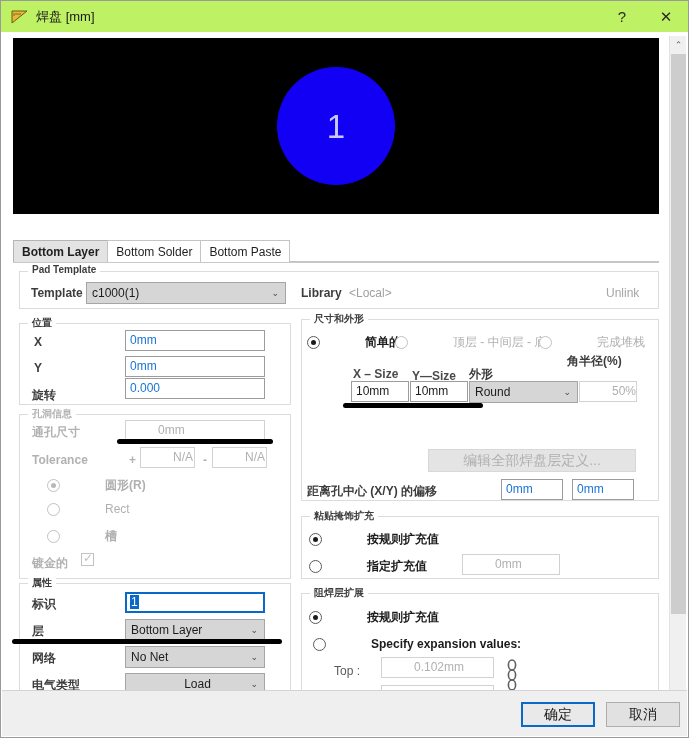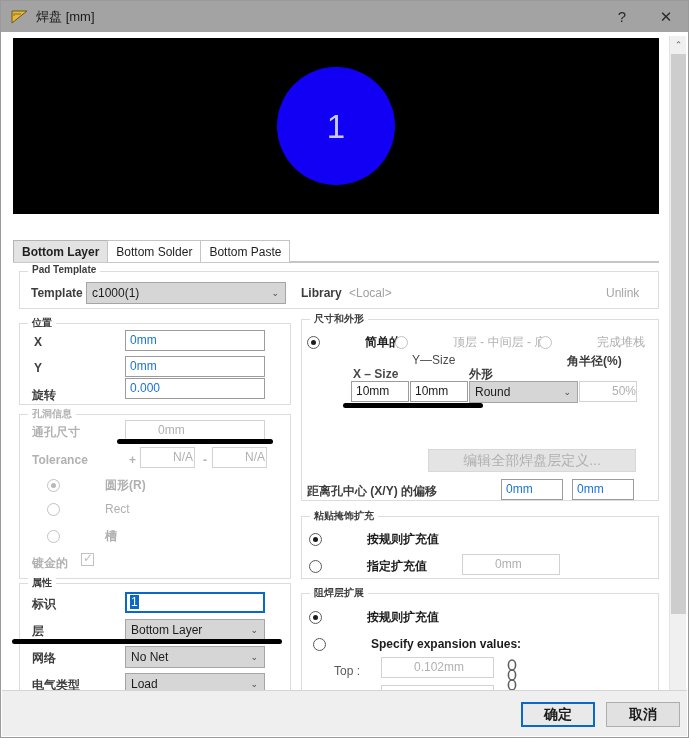--- a/index.html
+++ b/index.html
@@ -40,21 +40,21 @@
   .window {
     position: absolute; left: 0px; top: 0px;
     width: 689px; height: 738px;
     background: #ffffff;
     border: 1px solid #9a9a9a;
     display: flex; flex-direction: column;
   }
 
   .titlebar {
     height: 32px; min-height: 32px;
-    background: #a3a3a3;
+    background: #bef264;
     display: flex; align-items: center;
     padding-left: 10px;
     border-bottom: 1px solid #ffffff;
   }
   .titlebar .tb-icon {
     width: 18px; height: 16px; margin-right: 7px;
     position: relative; flex: 0 0 auto;
   }
   .titlebar .tb-icon svg { display: block; }
   .titlebar .tb-title {
@@ -284,21 +284,20 @@
 
   
   .chain { position: absolute; }
 
   
   .footer {
     position: absolute; left: 1px; right: 1px; bottom: 1px;
     height: 46px;
     background: #efefef;
     border-top: 1px solid #d4d4d4;
-    font-weight: bold;
   }
   .footer .btn { top: 11px; height: 25px; width: 74px; }
 
   .clip-bottom {
     position: absolute; left: 12px; right: 28px; bottom: 46px;
     height: 1px; background: #c9c9c9;
   }
 </style>
 </head>
 <body>
@@ -414,21 +413,21 @@
       </div>
       <div class="redact" style="left:11px; top:606px; width:270px; height:5px;"></div>
 
       <span class="lbl" style="left:31px; top:617px;">网络</span>
       <div class="combo" style="left:124px; top:613px; width:140px;">
         <span>No Net</span>
         <span class="chev">⌄</span>
       </div>
 
       <span class="lbl" style="left:31px; top:644px;">电气类型</span>
-      <div class="combo" style="left:124px; top:640px; width:140px;">
+      <div class="combo" style="left:124px; top:640px; width:140px;text-align:center;">
         <span>Load</span>
         <span class="chev">⌄</span>
       </div>
 
       <span class="lbl light" style="left:31px; top:667px; font-weight:bold;">Pin/Pkg Length</span>
       <div class="inp" style="left:124px; top:662px; width:140px;">0mm</div>
 
       <span class="lbl" style="left:31px; top:690px; overflow:hidden; height:5px; display:block;">跳线</span>
       <div class="inp" style="left:124px; top:688px; width:58px; height:7px; overflow:hidden;"></div>
       <span class="lbl" style="left:196px; top:690px; overflow:hidden; height:5px; display:block;">锁定</span>
@@ -446,21 +445,21 @@
       <div class="radio dis" style="left:394px; top:301px;">
         <span class="dot"></span>
         <span class="rtext">顶层 - 中间层 - 底</span>
       </div>
       <div class="radio dis" style="left:538px; top:301px;">
         <span class="dot"></span>
         <span class="rtext">完成堆栈</span>
       </div>
 
       <span class="lbl light" style="left:352px; top:334px; font-weight:bold; color:#4a4a4a;">X – Size</span>
-      <span class="lbl light" style="left:411px; top:320px; font-weight:normal; color:#4a4a4a;">Y—Size</span>
+      <span class="lbl light" style="left:411px; top:336px; font-weight:bold; color:#4a4a4a;">Y—Size</span>
       <span class="lbl" style="left:468px; top:333px;">外形</span>
       <span class="lbl" style="left:566px; top:320px;">角半径(%)</span>
 
       <div class="inp dark" style="left:350px; top:348px; width:58px;">10mm</div>
       <div class="inp dark" style="left:409px; top:348px; width:58px;">10mm</div>
       <div class="combo" style="left:468px; top:348px; width:109px;">
         <span>Round</span>
         <span class="chev">⌄</span>
       </div>
       <div class="inp dis" style="left:578px; top:348px; width:58px;">50%</div>

